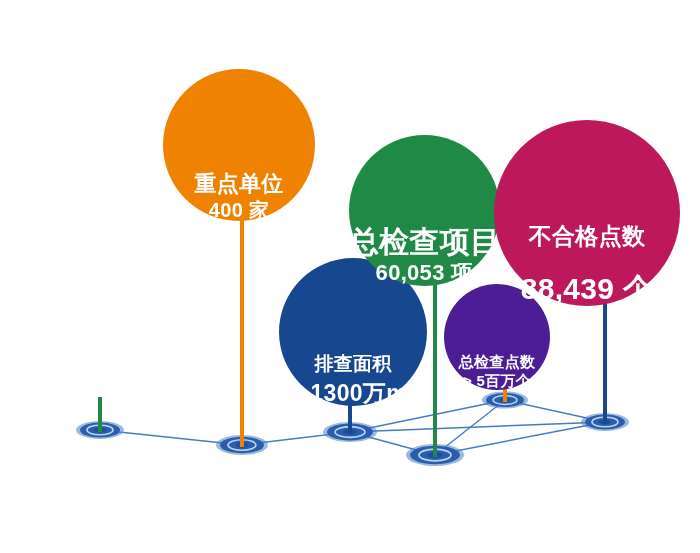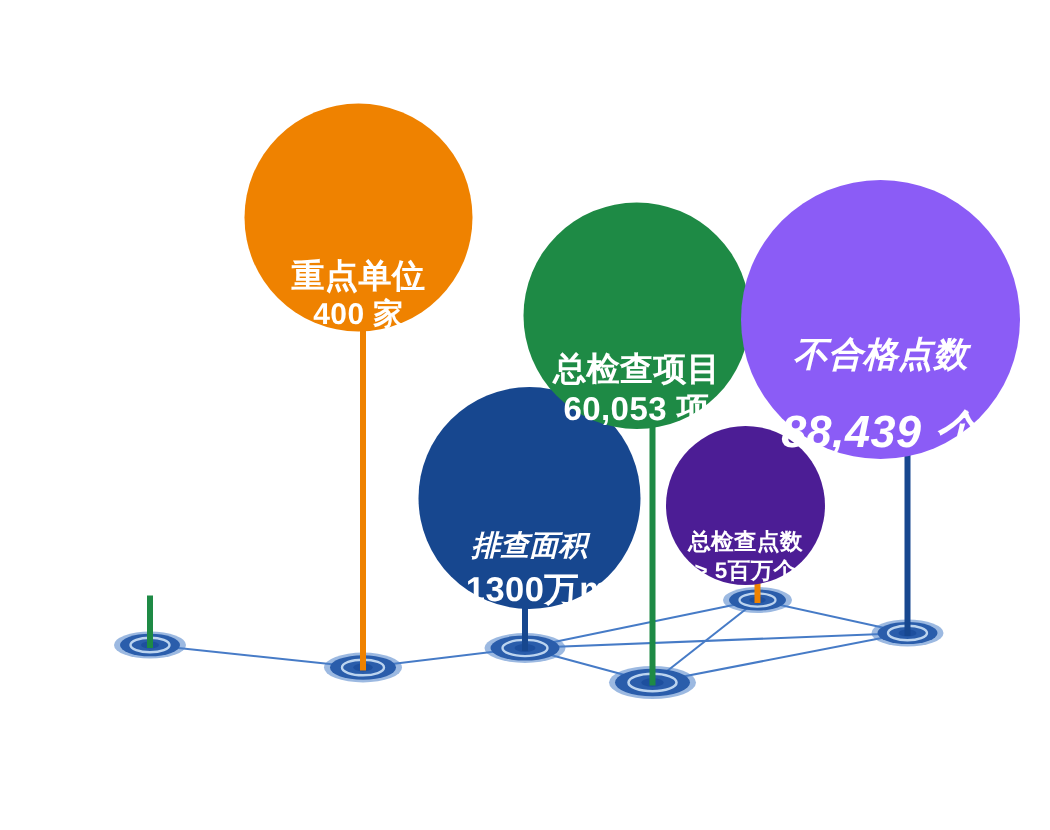--- a/index.html
+++ b/index.html
@@ -64,41 +64,40 @@
     left: 163px; top: 69px; width: 152px; height: 152px;
     background: #ef8200;
   }
   #b-keyunit .l1 { font-size: 22px; margin-bottom: 2px; }
   #b-keyunit .l2 { font-size: 20px; }
 
   #b-area {
     left: 279px; top: 258px; width: 148px; height: 148px;
     background: #17478f;
   }
-  #b-area .l1 { font-size: 19px; margin-bottom: 3px; font-style: italic; }
+  #b-area .l1 { font-size: 19px; margin-bottom: 3px; }
   #b-area .l2 { font-size: 23px; }
 
   #b-items {
     left: 349px; top: 135px; width: 151px; height: 151px;
     background: #1e8a45;
   }
-  #b-items .l1 { font-size: 22px; margin-bottom: 3px; }
+  #b-items .l1 { font-size: 30px; margin-bottom: 3px; }
   #b-items .l2 { font-size: 22px; }
 
   #b-points {
     left: 444px; top: 284px; width: 106px; height: 106px;
     background: #4c1d95;
   }
   #b-points .l1 { font-size: 15px; margin-bottom: 2px; }
   #b-points .l2 { font-size: 15px; }
 
   #b-fail {
     left: 494px; top: 120px; width: 186px; height: 186px;
-    background: #8b5cf6;
-    font-style: italic;
+    background: #be185d;
   }
   #b-fail .l1 { font-size: 23px; margin-bottom: 3px; }
   #b-fail .l2 { font-size: 30px; margin-top: 20px; }
 
   .sup { font-size: 0.68em; vertical-align: super; }
 </style>
 </head>
 <body>
 
 <div id="stage">

